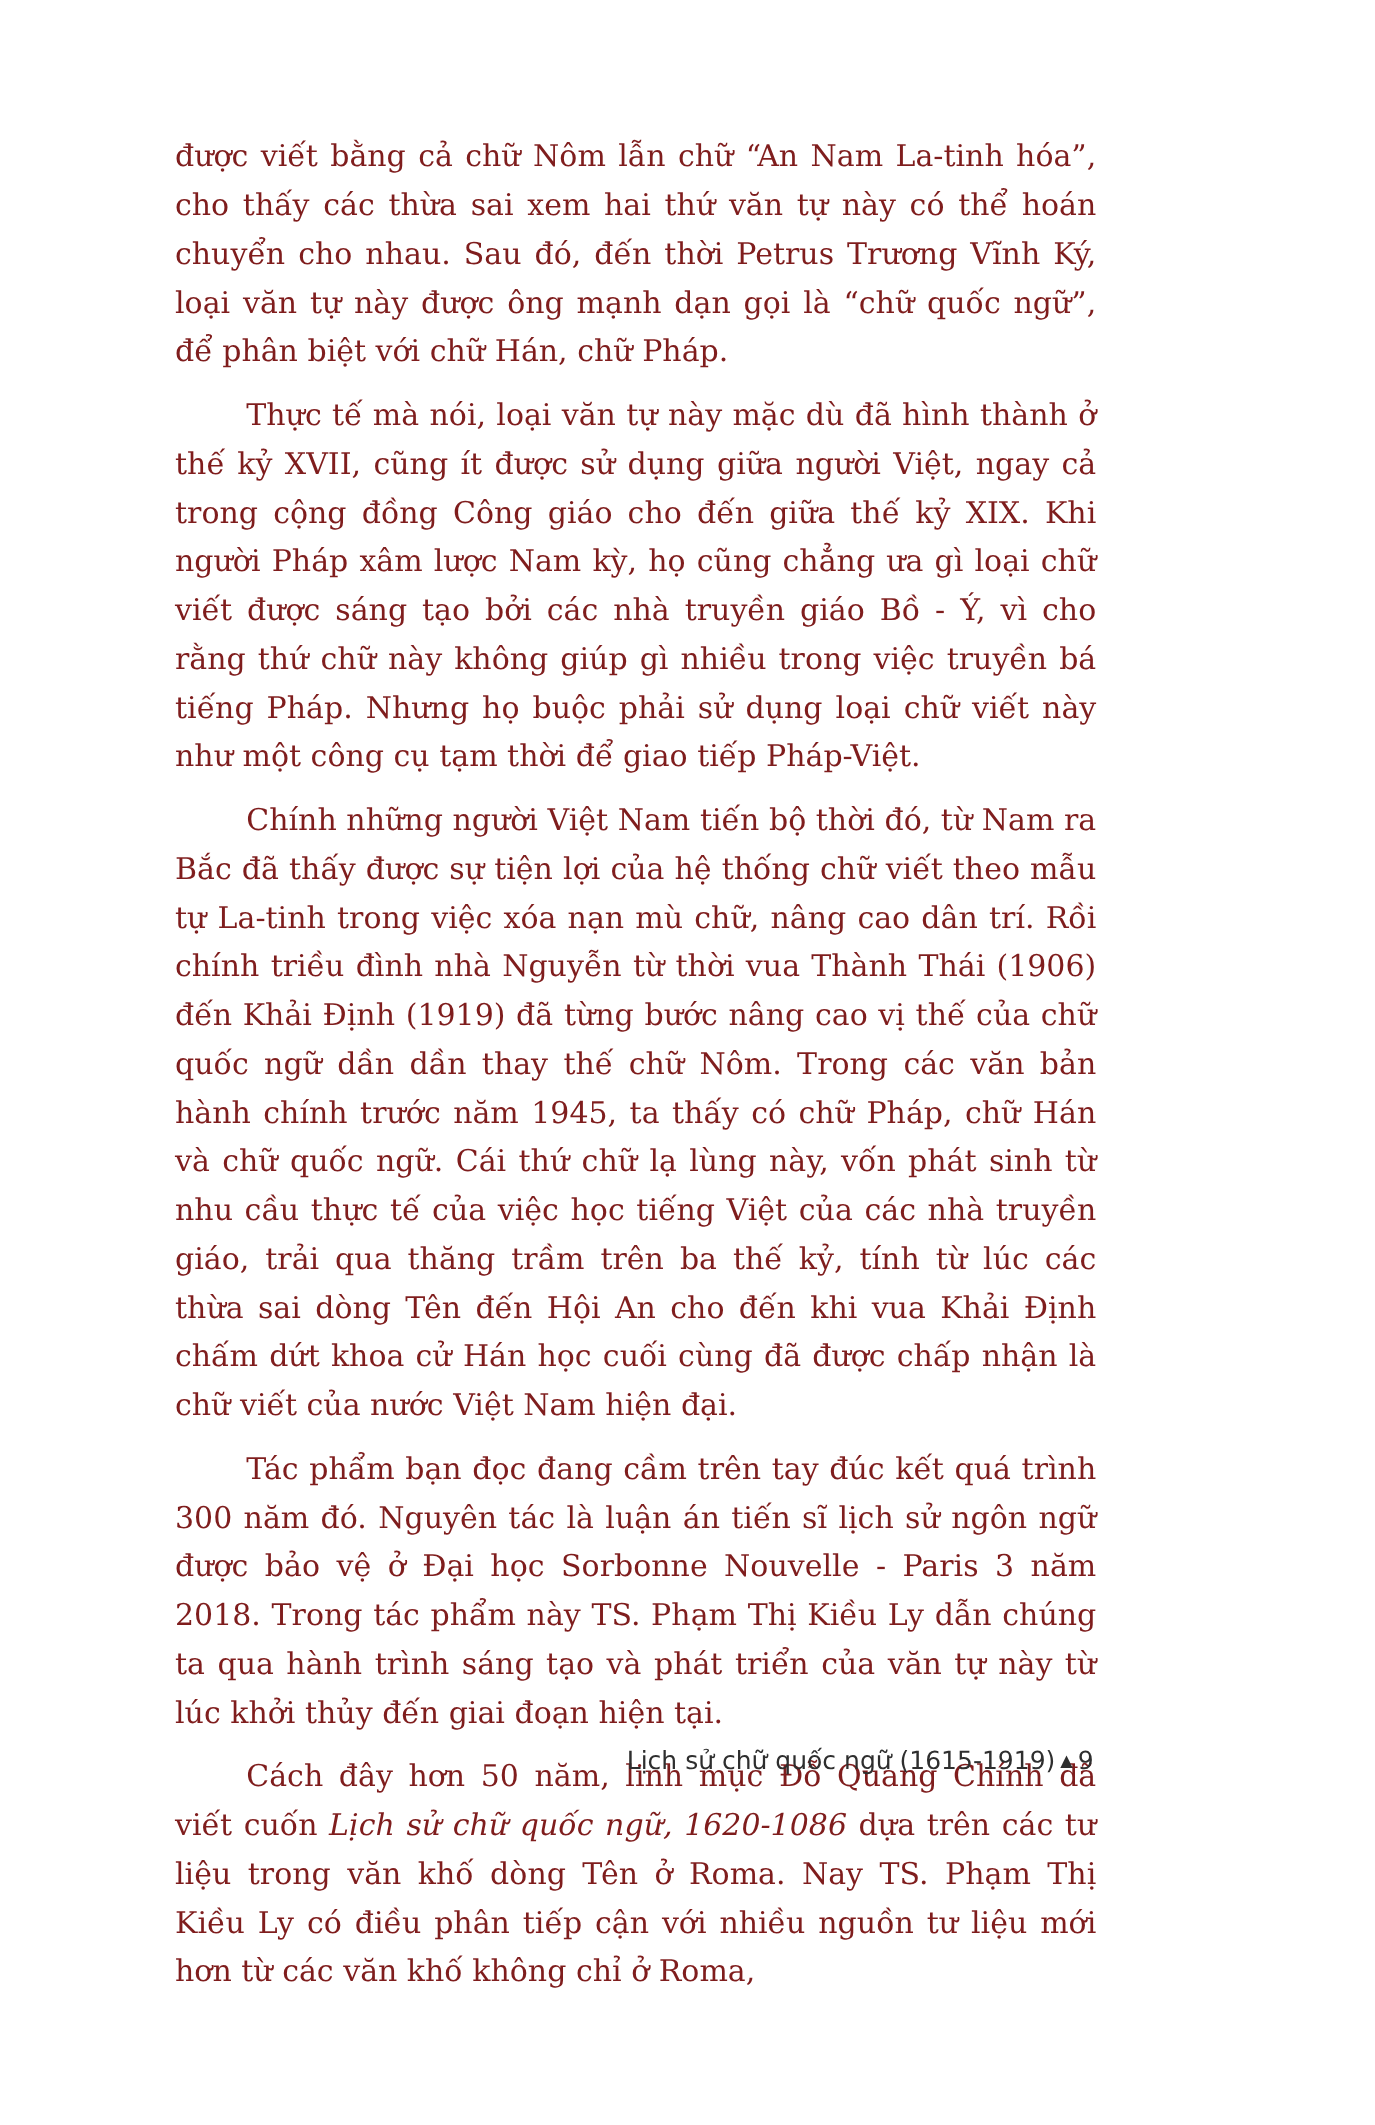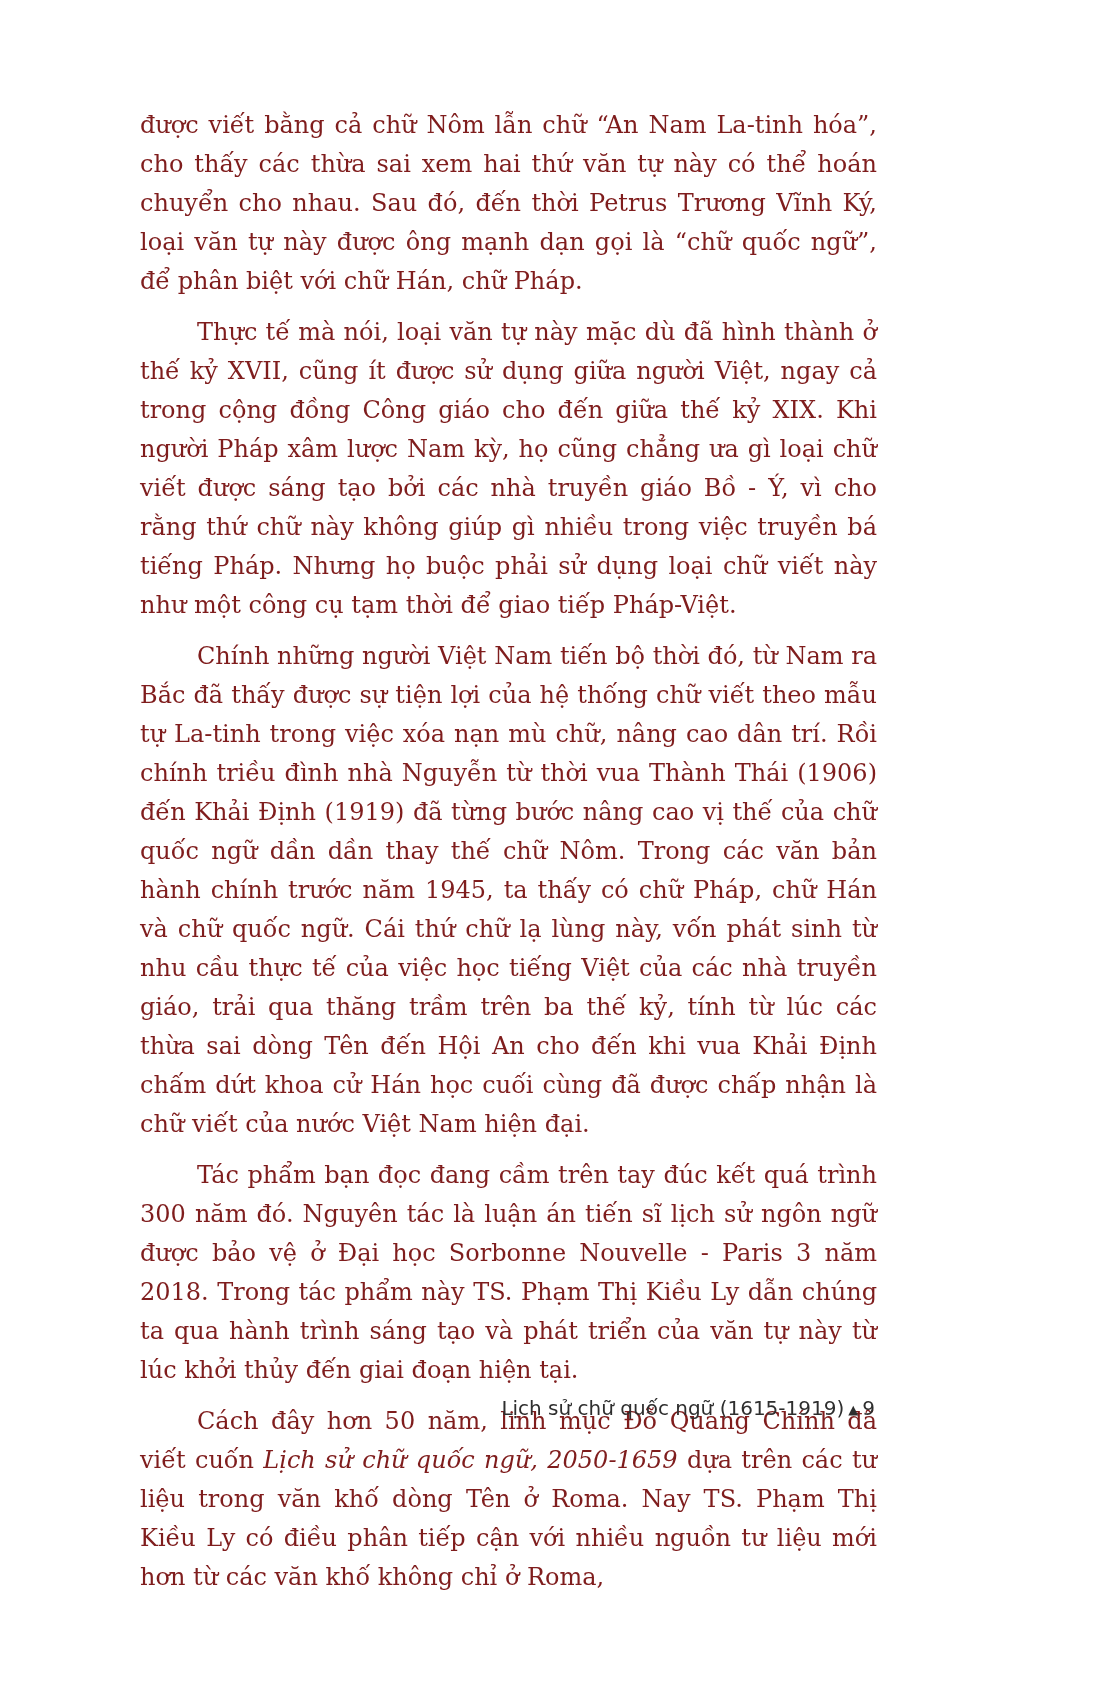--- a/index.html
+++ b/index.html
@@ -64,21 +64,21 @@
   <div class="content">
 
     <p class="para no-indent"><span>được viết bằng cả chữ Nôm lẫn chữ “An Nam La-tinh hóa”, cho thấy các thừa sai xem hai thứ văn tự này có thể hoán chuyển cho nhau. Sau đó, đến thời Petrus Trương Vĩnh Ký, loại văn tự này được ông mạnh dạn gọi là “chữ quốc ngữ”, để phân biệt với chữ Hán, chữ Pháp.</span></p>
 
     <p class="para"><span>Thực tế mà nói, loại văn tự này mặc dù đã hình thành ở thế kỷ XVII, cũng ít được sử dụng giữa người Việt, ngay cả trong cộng đồng Công giáo cho đến giữa thế kỷ XIX. Khi người Pháp xâm lược Nam kỳ, họ cũng chẳng ưa gì loại chữ viết được sáng tạo bởi các nhà truyền giáo Bồ - Ý, vì cho rằng thứ chữ này không giúp gì nhiều trong việc truyền bá tiếng Pháp. Nhưng họ buộc phải sử dụng loại chữ viết này như một công cụ tạm thời để giao tiếp Pháp-Việt.</span></p>
 
     <p class="para"><span>Chính những người Việt Nam tiến bộ thời đó, từ Nam ra Bắc đã thấy được sự tiện lợi của hệ thống chữ viết theo mẫu tự La-tinh trong việc xóa nạn mù chữ, nâng cao dân trí. Rồi chính triều đình nhà Nguyễn từ thời vua Thành Thái (1906) đến Khải Định (1919) đã từng bước nâng cao vị thế của chữ quốc ngữ dần dần thay thế chữ Nôm. Trong các văn bản hành chính trước năm 1945, ta thấy có chữ Pháp, chữ Hán và chữ quốc ngữ. Cái thứ chữ lạ lùng này, vốn phát sinh từ nhu cầu thực tế của việc học tiếng Việt của các nhà truyền giáo, trải qua thăng trầm trên ba thế kỷ, tính từ lúc các thừa sai dòng Tên đến Hội An cho đến khi vua Khải Định chấm dứt khoa cử Hán học cuối cùng đã được chấp nhận là chữ viết của nước Việt Nam hiện đại.</span></p>
 
     <p class="para"><span>Tác phẩm bạn đọc đang cầm trên tay đúc kết quá trình 300 năm đó. Nguyên tác là luận án tiến sĩ lịch sử ngôn ngữ được bảo vệ ở Đại học Sorbonne Nouvelle - Paris 3 năm 2018. Trong tác phẩm này TS. Phạm Thị Kiều Ly dẫn chúng ta qua hành trình sáng tạo và phát triển của văn tự này từ lúc khởi thủy đến giai đoạn hiện tại.</span></p>
 
-    <p class="para"><span>Cách đây hơn 50 năm, linh mục Đỗ Quang Chính đã viết cuốn </span><span class="italic">Lịch sử chữ quốc ngữ, 2050-1659</span><span> dựa trên các tư liệu trong văn khố dòng Tên ở Roma. Nay TS. Phạm Thị Kiều Ly có điều phân tiếp cận với nhiều nguồn tư liệu mới hơn từ các văn khố không chỉ ở Roma,</span></p>
+    <p class="para"><span>Cách đây hơn 50 năm, linh mục Đỗ Quang Chính đã viết cuốn </span><span class="italic">Lịch sử chữ quốc ngữ, 1620-1086</span><span> dựa trên các tư liệu trong văn khố dòng Tên ở Roma. Nay TS. Phạm Thị Kiều Ly có điều phân tiếp cận với nhiều nguồn tư liệu mới hơn từ các văn khố không chỉ ở Roma,</span></p>
 
   </div>
 
   <div class="footer">
     <span>Lịch sử chữ quốc ngữ (1615-1919)</span>
     <span class="marker">▲</span>
     <span>9</span>
   </div>
 
 </div>

